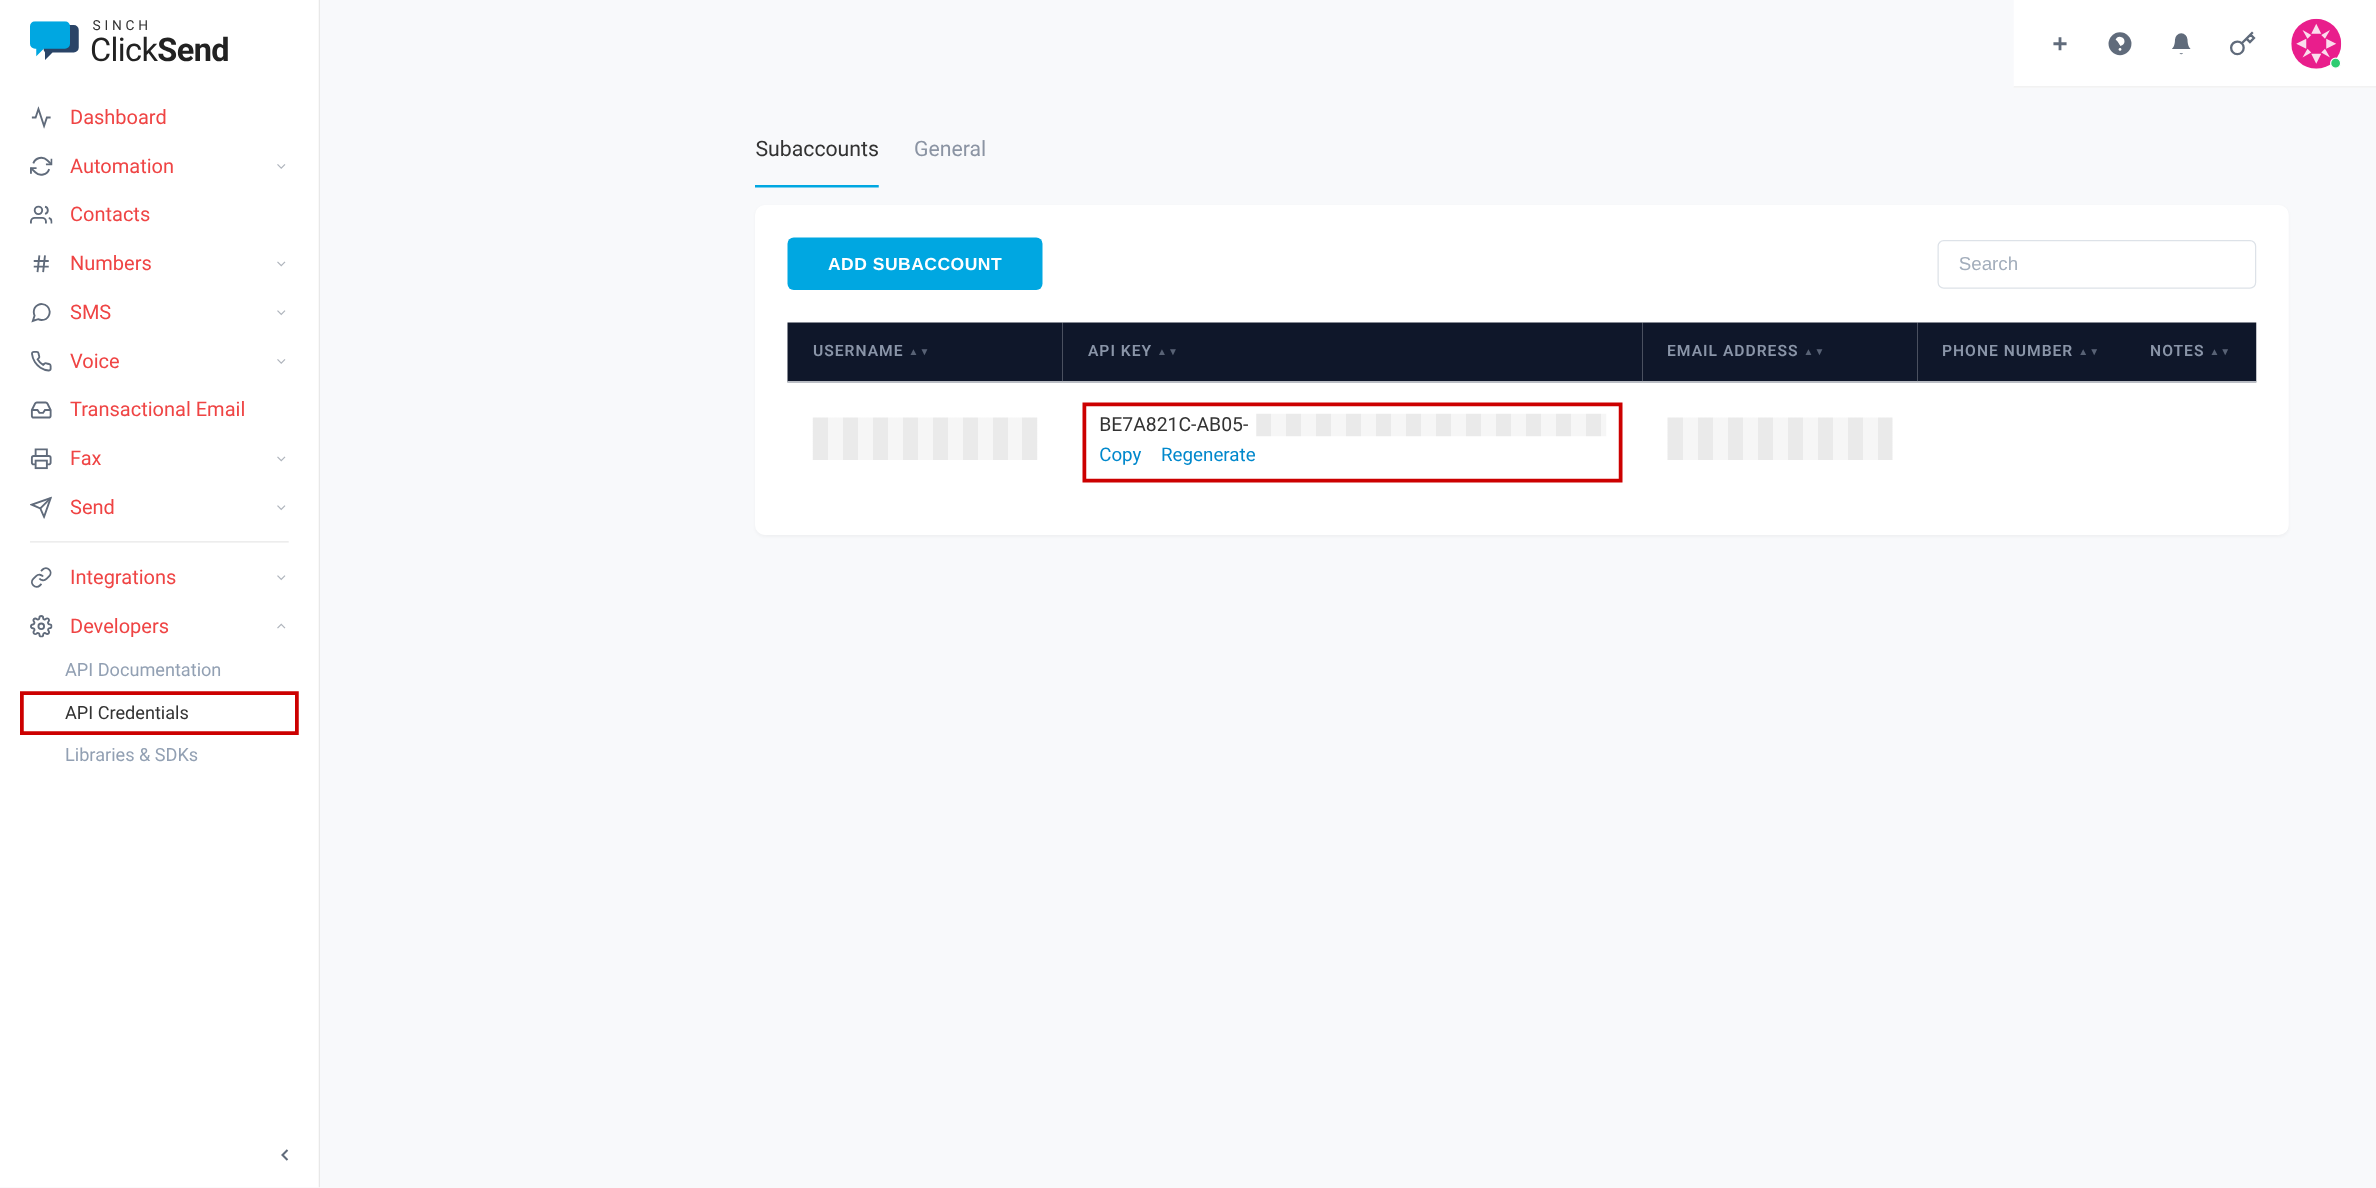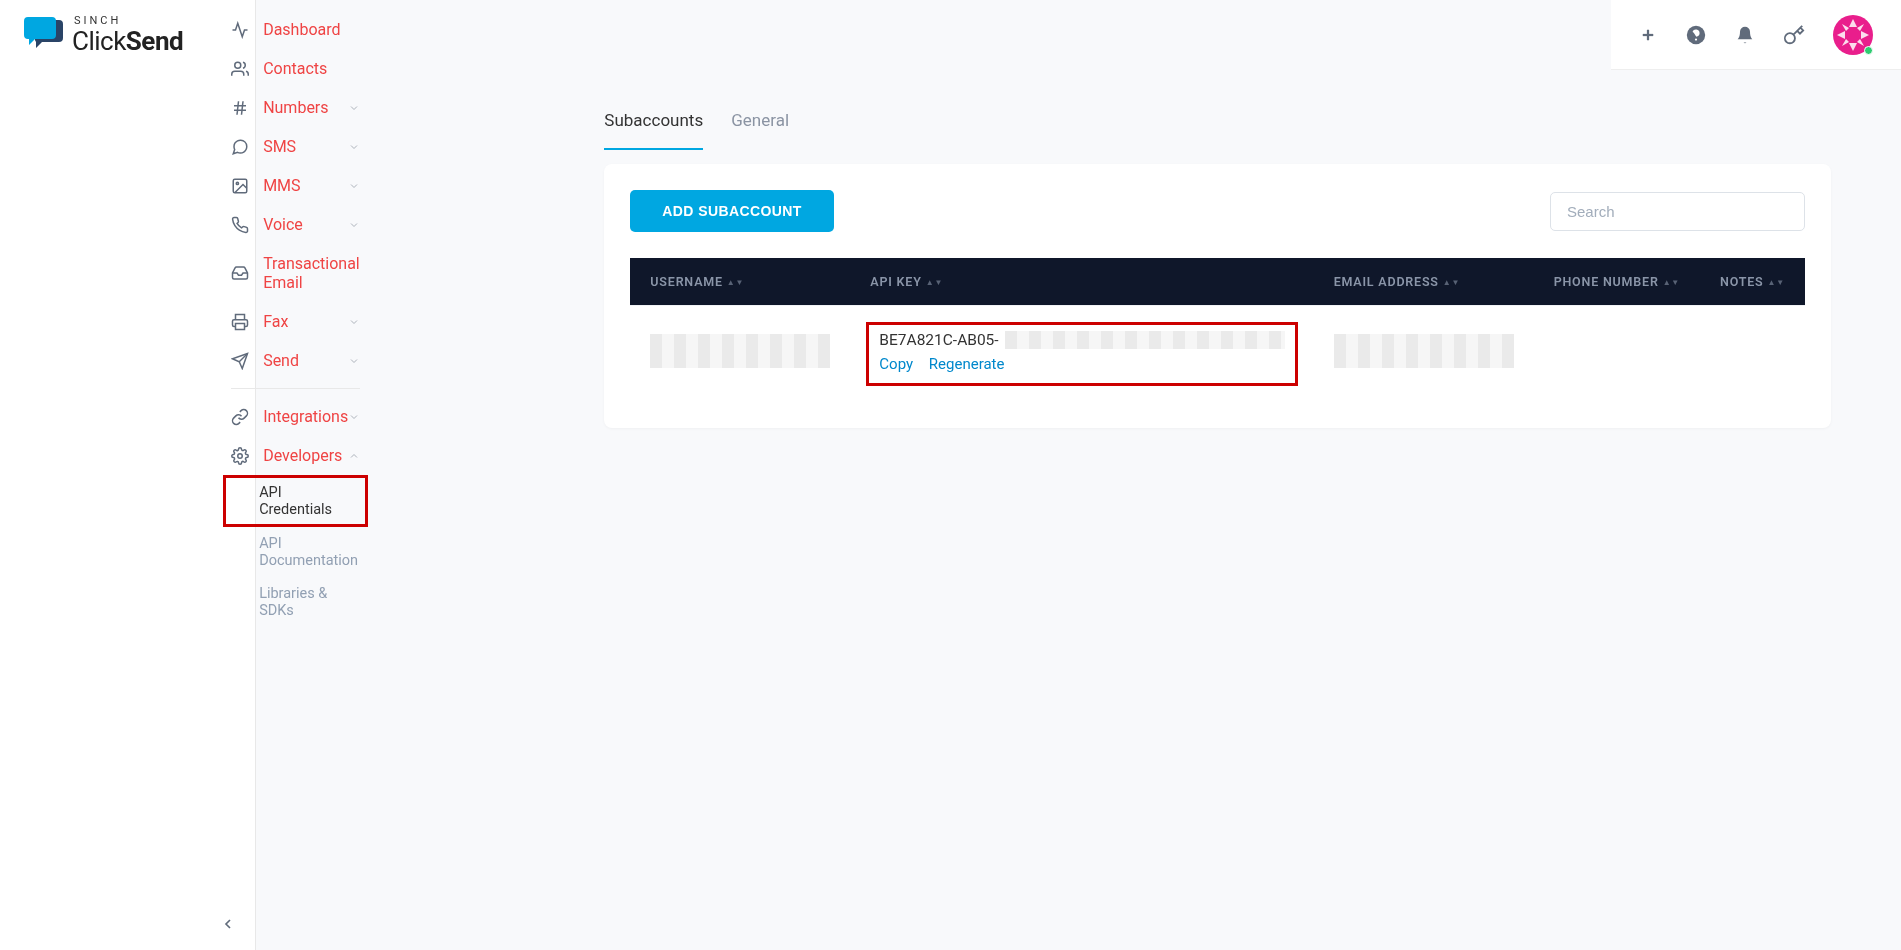--- a/index.html
+++ b/index.html
@@ -1,21 +1,21 @@
 <!DOCTYPE html>
 <html><head>
   <meta charset="utf-8">
   <style>
     * { box-sizing: border-box; margin: 0; padding: 0; }
     body { font-family: -apple-system, BlinkMacSystemFont, "Segoe UI", Roboto, sans-serif; background: #f8f9fb; width: 1901px; height: 950px; overflow: hidden; }
     
     .app { display: flex; height: 100%; }
     
     
-    .sidebar { width: 256px; background: #fff; border-right: 1px solid #e8e8e8; display: flex; flex-direction: row; }
+    .sidebar { width: 256px; background: #fff; border-right: 1px solid #e8e8e8; display: flex; flex-direction: column; }
     .logo-wrap { padding: 15px 24px 10px; }
     .logo { display: flex; align-items: center; gap: 6px; }
     .logo-mark { width: 42px; height: 36px; }
     .logo-text { display: flex; flex-direction: column; line-height: 1; }
     .logo-sinch { font-size: 11px; letter-spacing: 3px; color: #333; margin-left: 2px; margin-bottom: 2px;}
     .logo-clicksend { font-size: 26px; font-weight: 400; color: #222; letter-spacing: -0.5px; }
     .logo-clicksend .bold { font-weight: 700; }
     
     .nav { padding-top: 10px; }
     .nav-item { display: flex; align-items: center; padding: 10px 24px; color: #ef4444; cursor: pointer; font-size: 16px; }
@@ -87,20 +87,33 @@
         <span class="icon">
             <svg width="18" height="18" viewBox="0 0 24 24" fill="none" stroke="#606b7b" stroke-width="2">
               <polyline points="22 12 18 12 15 21 9 3 6 12 2 12"></polyline>
             </svg>
           </span>
         <span class="label">Dashboard</span>
       </div>
       <div class="nav-item">
         <span class="icon">
             <svg width="18" height="18" viewBox="0 0 24 24" fill="none" stroke="#606b7b" stroke-width="2">
+              <polyline points="23 4 23 10 17 10"></polyline>
+              <polyline points="1 20 1 14 7 14"></polyline>
+              <path d="M3.51 9a9 9 0 0 1 14.85-3.36L23 10M1 14l4.64 4.36A9 9 0 0 0 20.49 15"></path>
+            </svg>
+          </span>
+        <span class="label">Automation</span>
+        <svg class="chev" viewBox="0 0 24 24" fill="none" stroke="#606b7b" stroke-width="2">
+            <polyline points="6 9 12 15 18 9"></polyline>
+          </svg>
+      </div>
+      <div class="nav-item">
+        <span class="icon">
+            <svg width="18" height="18" viewBox="0 0 24 24" fill="none" stroke="#606b7b" stroke-width="2">
               <path d="M17 21v-2a4 4 0 0 0-4-4H5a4 4 0 0 0-4 4v2"></path>
               <circle cx="9" cy="7" r="4"></circle>
               <path d="M23 21v-2a4 4 0 0 0-3-3.87"></path>
               <path d="M16 3.13a4 4 0 0 1 0 7.75"></path>
             </svg>
           </span>
         <span class="label">Contacts</span>
       </div>
       <div class="nav-item">
         <span class="icon">
@@ -123,33 +136,20 @@
             </svg>
           </span>
         <span class="label">SMS</span>
         <svg class="chev" viewBox="0 0 24 24" fill="none" stroke="#606b7b" stroke-width="2">
             <polyline points="6 9 12 15 18 9"></polyline>
           </svg>
       </div>
       <div class="nav-item">
         <span class="icon">
             <svg width="18" height="18" viewBox="0 0 24 24" fill="none" stroke="#606b7b" stroke-width="2">
-              <rect x="3" y="3" width="18" height="18" rx="2"></rect>
-              <circle cx="8.5" cy="8.5" r="1.5"></circle>
-              <polyline points="21 15 16 10 5 21"></polyline>
-            </svg>
-          </span>
-        <span class="label">MMS</span>
-        <svg class="chev" viewBox="0 0 24 24" fill="none" stroke="#606b7b" stroke-width="2">
-            <polyline points="6 9 12 15 18 9"></polyline>
-          </svg>
-      </div>
-      <div class="nav-item">
-        <span class="icon">
-            <svg width="18" height="18" viewBox="0 0 24 24" fill="none" stroke="#606b7b" stroke-width="2">
               <path d="M22 16.92v3a2 2 0 0 1-2.18 2 19.79 19.79 0 0 1-8.63-3.07 19.5 19.5 0 0 1-6-6 19.79 19.79 0 0 1-3.07-8.67A2 2 0 0 1 4.11 2h3a2 2 0 0 1 2 1.72 12.84 12.84 0 0 0 .7 2.81 2 2 0 0 1-.45 2.11L8.09 9.91a16 16 0 0 0 6 6l1.27-1.27a2 2 0 0 1 2.11-.45 12.84 12.84 0 0 0 2.81.7A2 2 0 0 1 22 16.92z"></path>
             </svg>
           </span>
         <span class="label">Voice</span>
         <svg class="chev" viewBox="0 0 24 24" fill="none" stroke="#606b7b" stroke-width="2">
             <polyline points="6 9 12 15 18 9"></polyline>
           </svg>
       </div>
       <div class="nav-item">
         <span class="icon">
@@ -205,22 +205,22 @@
             <svg width="18" height="18" viewBox="0 0 24 24" fill="none" stroke="#606b7b" stroke-width="2">
               <circle cx="12" cy="12" r="3"></circle>
               <path d="M19.4 15a1.65 1.65 0 0 0 .33 1.82l.06.06a2 2 0 0 1 0 2.83 2 2 0 0 1-2.83 0l-.06-.06a1.65 1.65 0 0 0-1.82-.33 1.65 1.65 0 0 0-1 1.51V21a2 2 0 0 1-2 2 2 2 0 0 1-2-2v-.09A1.65 1.65 0 0 0 9 19.4a1.65 1.65 0 0 0-1.82.33l-.06.06a2 2 0 0 1-2.83 0 2 2 0 0 1 0-2.83l.06-.06a1.65 1.65 0 0 0 .33-1.82 1.65 1.65 0 0 0-1.51-1H3a2 2 0 0 1-2-2 2 2 0 0 1 2-2h.09A1.65 1.65 0 0 0 4.6 9a1.65 1.65 0 0 0-.33-1.82l-.06-.06a2 2 0 0 1 0-2.83 2 2 0 0 1 2.83 0l.06.06a1.65 1.65 0 0 0 1.82.33H9a1.65 1.65 0 0 0 1-1.51V3a2 2 0 0 1 2-2 2 2 0 0 1 2 2v.09a1.65 1.65 0 0 0 1 1.51 1.65 1.65 0 0 0 1.82-.33l.06-.06a2 2 0 0 1 2.83 0 2 2 0 0 1 0 2.83l-.06.06a1.65 1.65 0 0 0-.33 1.82V9a1.65 1.65 0 0 0 1.51 1H21a2 2 0 0 1 2 2 2 2 0 0 1-2 2h-.09a1.65 1.65 0 0 0-1.51 1z"></path>
             </svg>
           </span>
         <span class="label">Developers</span>
         <svg class="chev" viewBox="0 0 24 24" fill="none" stroke="#606b7b" stroke-width="2">
             <polyline points="18 15 12 9 6 15"></polyline>
           </svg>
       </div>
+      <a class="sub-item">API Documentation</a>
       <a class="sub-item active highlighted">API Credentials</a>
-      <a class="sub-item">API Documentation</a>
       <a class="sub-item">Libraries &amp; SDKs</a>
     </nav>
 
     <div class="collapse-btn">
       <svg width="16" height="16" viewBox="0 0 24 24" fill="none" stroke="#606b7b" stroke-width="2.5">
           <polyline points="15 18 9 12 15 6"></polyline>
         </svg>
     </div>
   </aside>
 

